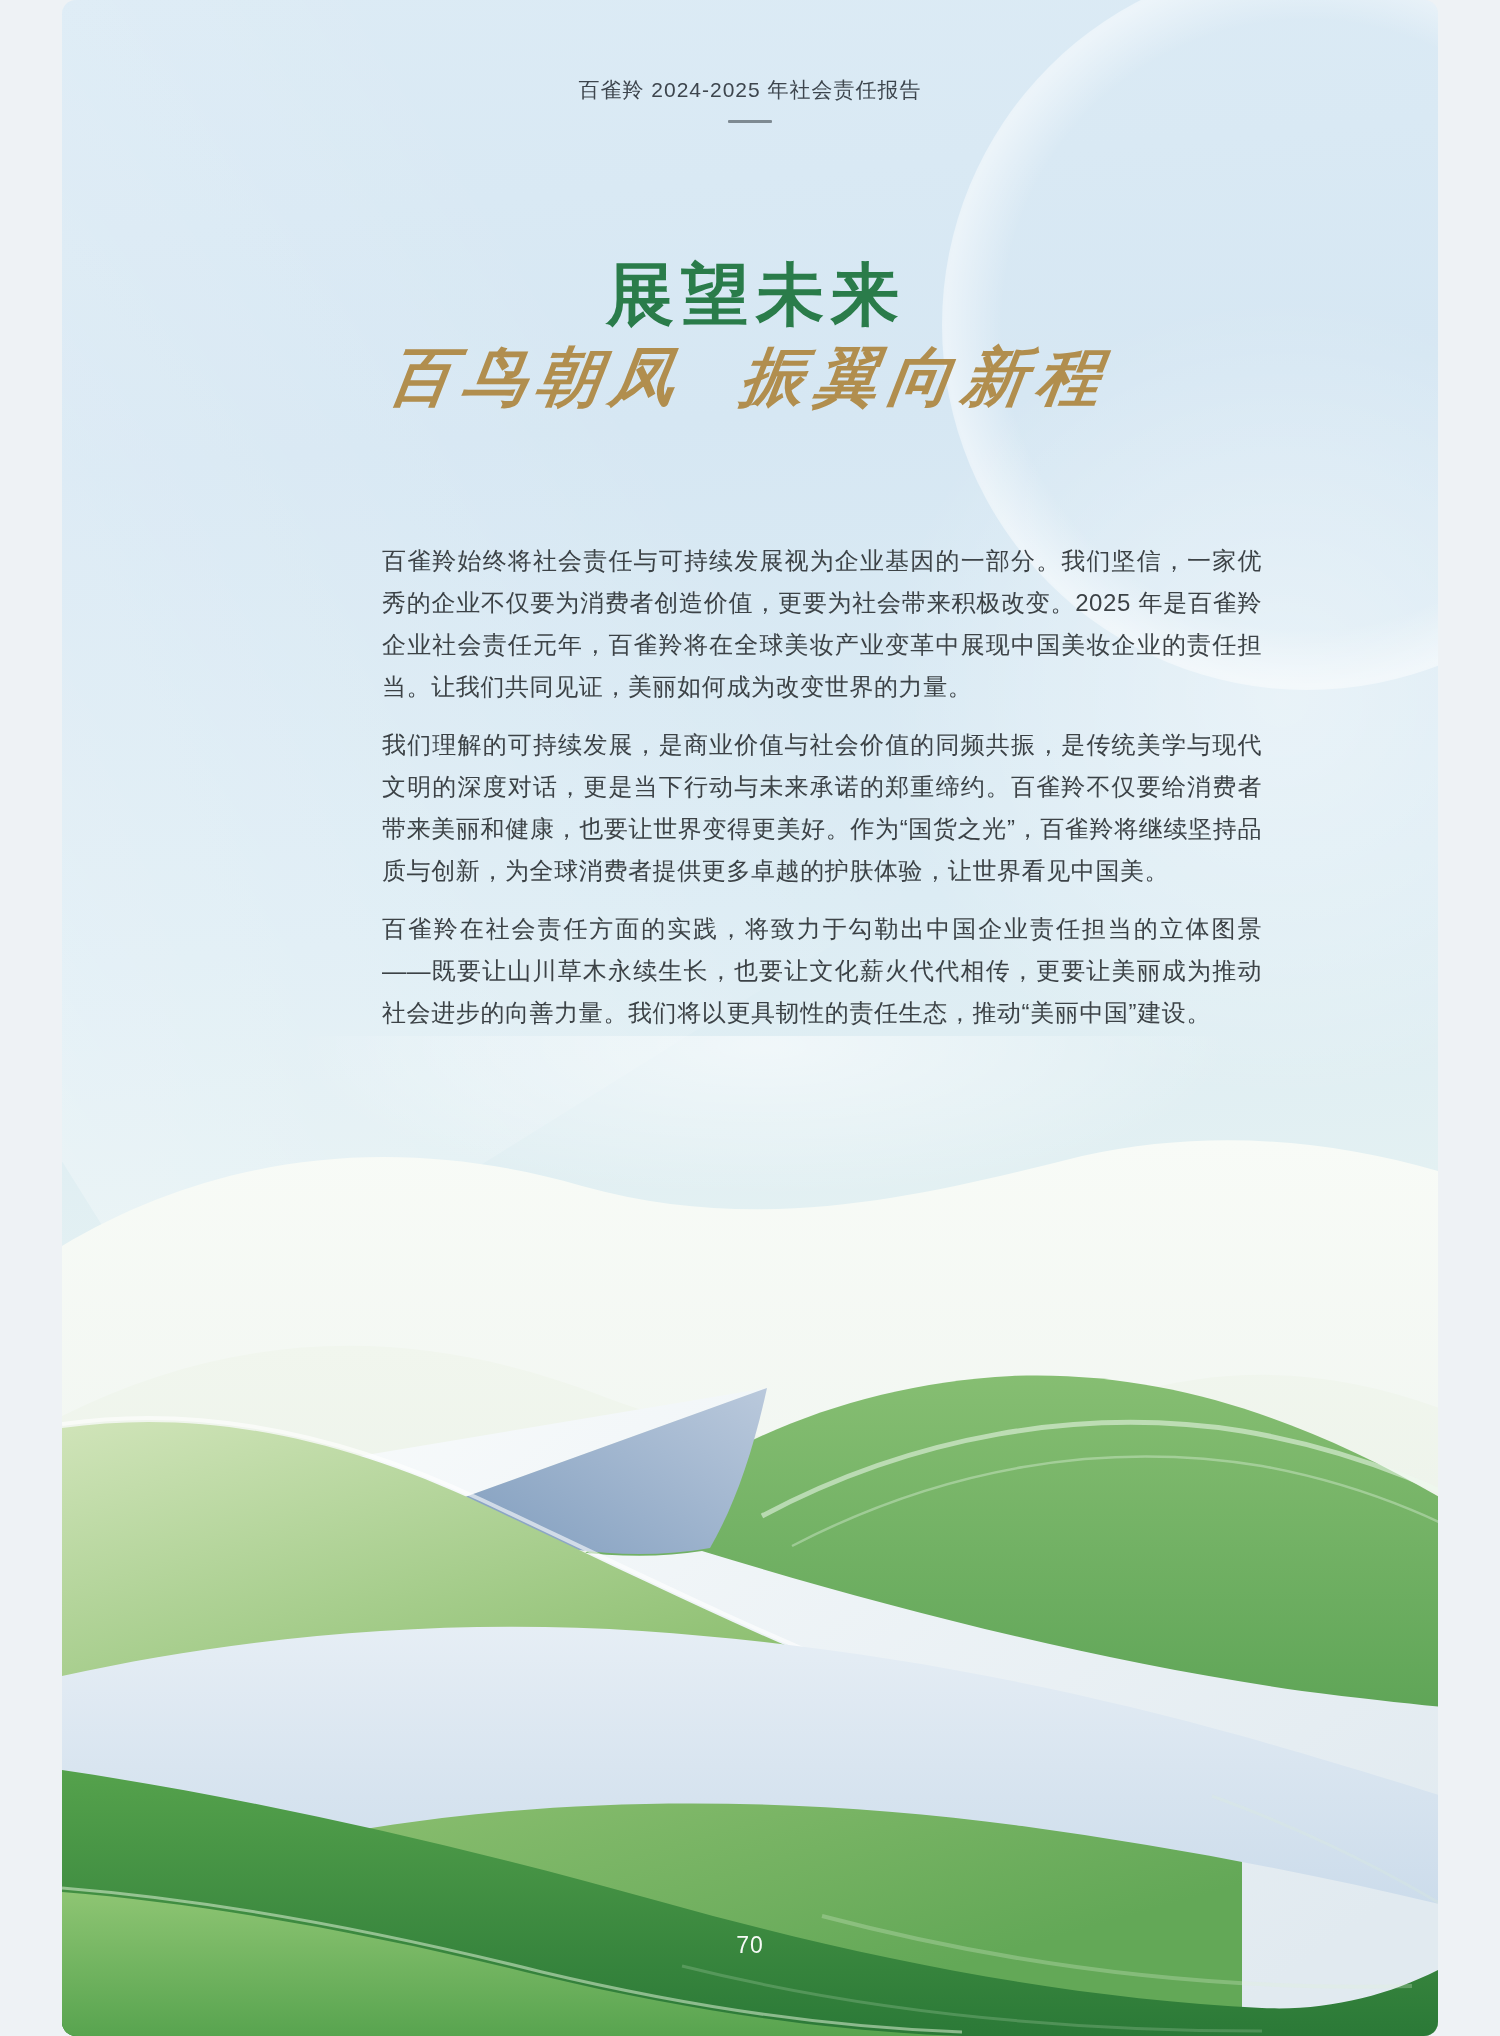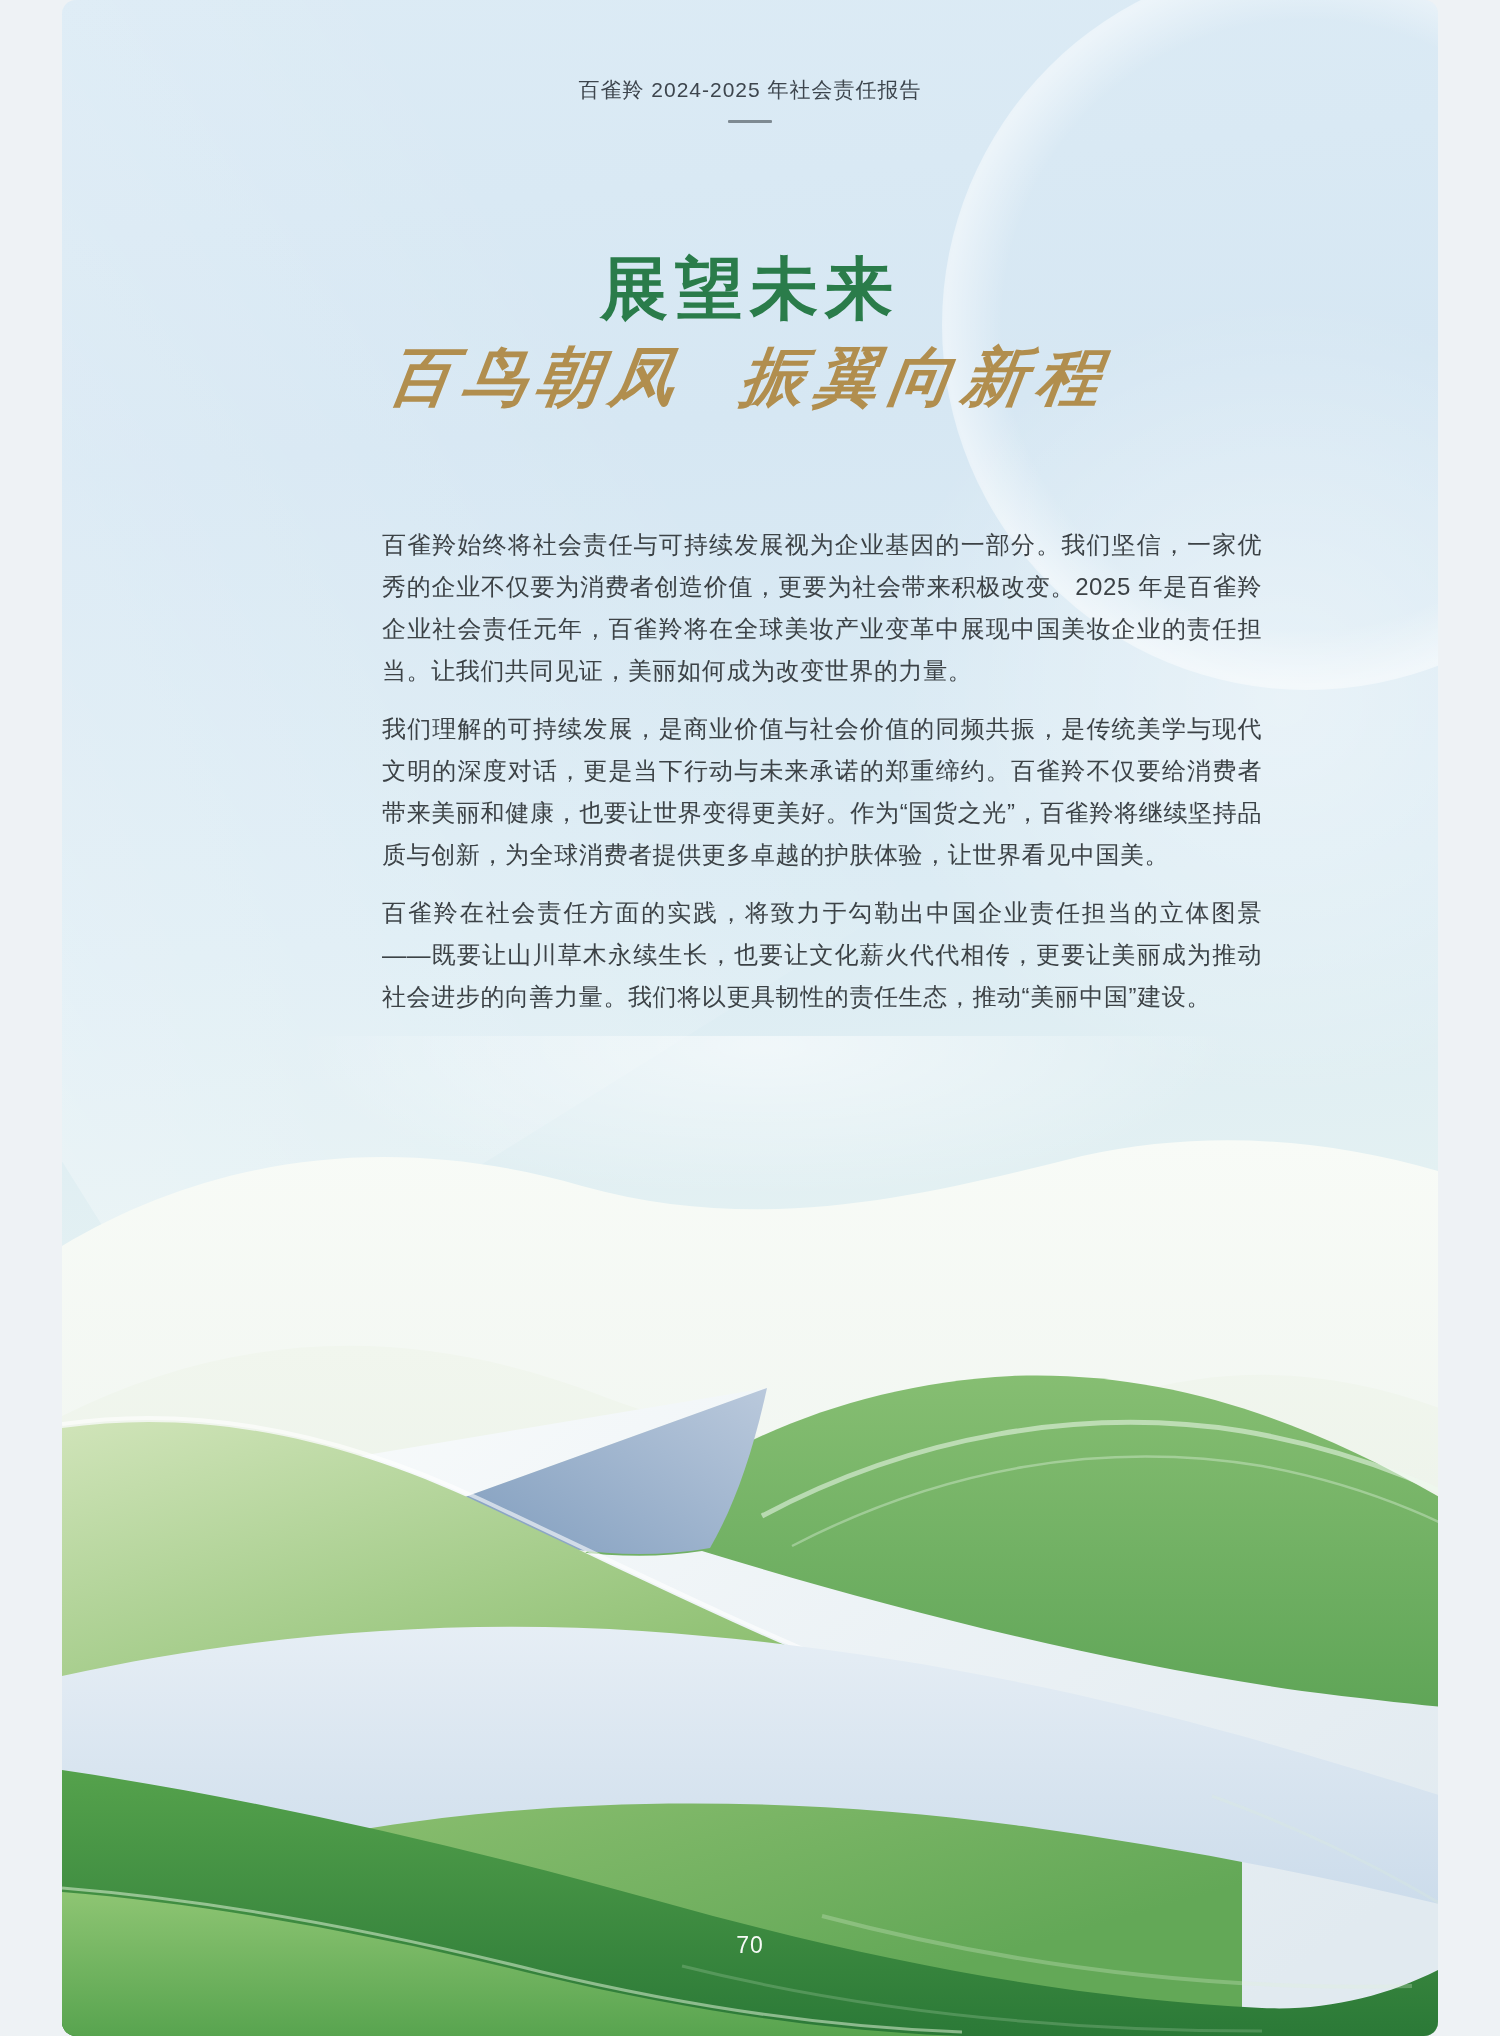--- a/index.html
+++ b/index.html
@@ -35,39 +35,39 @@
   }
   .header-title{
     font-size:21px;letter-spacing:1px;color:#3d454d;font-weight:400;
   }
   .header-rule{
     width:44px;height:3px;border-radius:1px;background:#7e8a92;
     margin:16px auto 0 auto;
   }
   .section-title{
     position:absolute;left:0;top:244px;width:100%;
-    text-align:center;margin:0;
+    text-align:center;margin:6px;
     font-size:68px;font-weight:bold;letter-spacing:7px;
     color:var(--title_green,#2a7c4a);
   }
   .calligraphy{
     position:absolute;left:0;top:334px;width:100%;
     text-align:center;
     font-family:"DejaVu Serif",serif;
     font-style:italic;font-weight:600;
     font-size:64px;letter-spacing:10px;
     color:var(--calligraphy_gold,#b18e4e);
     transform:skewX(-8deg);
   }
   .calligraphy .cg-gap{display:inline-block;width:56px;}
   .body-text{
     position:absolute;left:320px;top:524px;width:880px;
   }
   .body-text p{
-    margin:0 0 16px 0;
+    margin:16px 0 16px 0;
     font-size:24px;line-height:42px;letter-spacing:0.6px;
     color:var(--body_text,#3c4246);
     text-align:justify;
     text-justify:inter-ideograph;
   }
   .landscape{
     position:absolute;left:0;top:1036px;width:1500px;height:1000px;display:block;
   }
   .page-number{
     position:absolute;left:0;top:1932px;width:100%;

